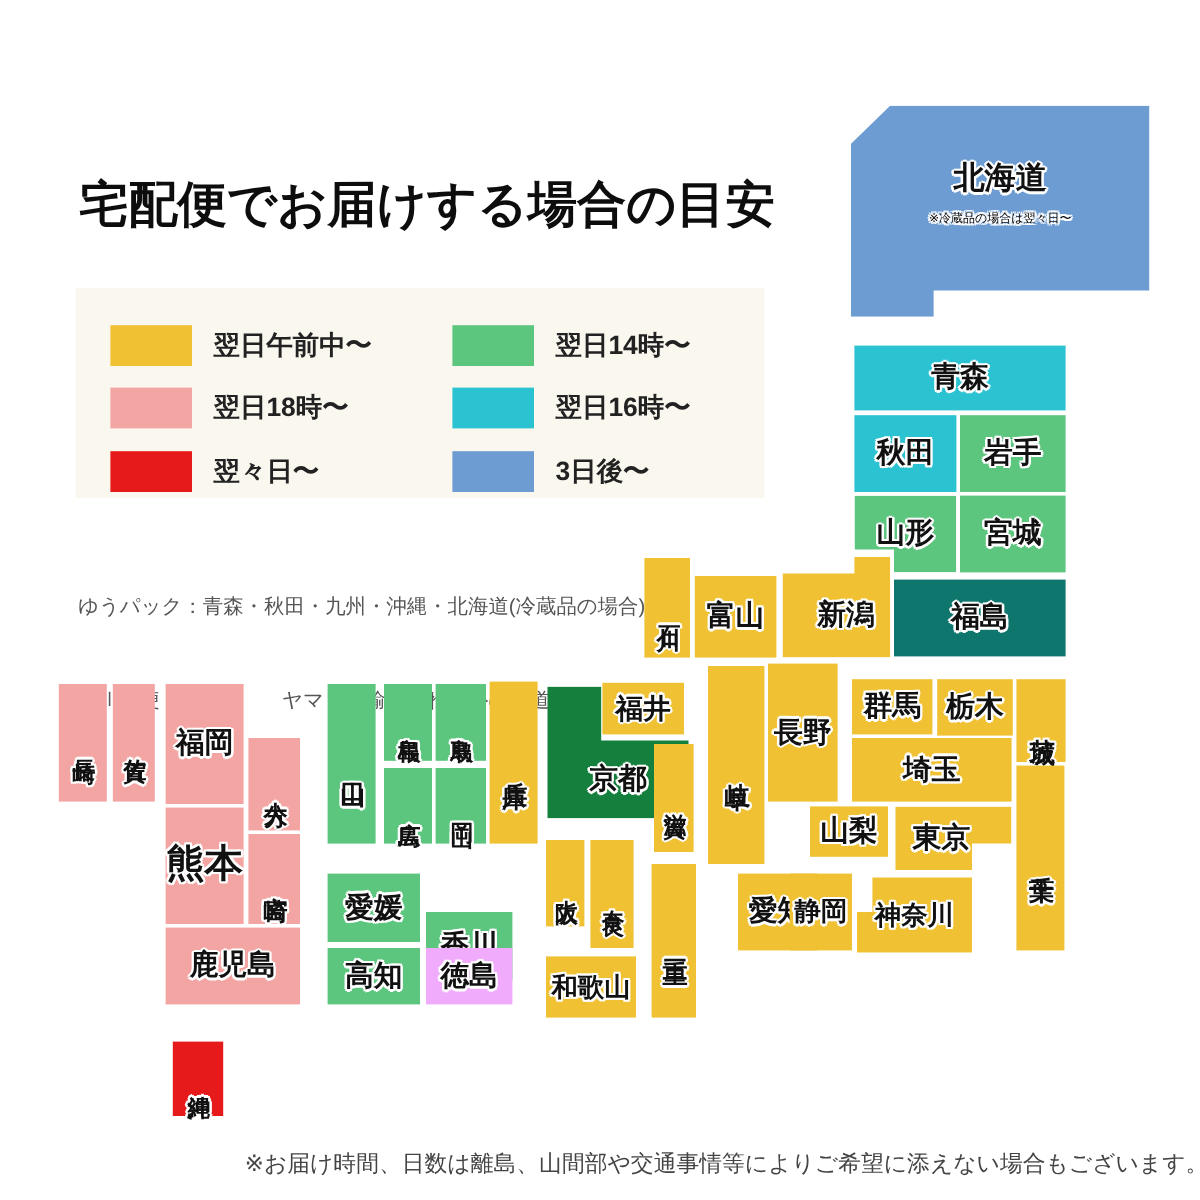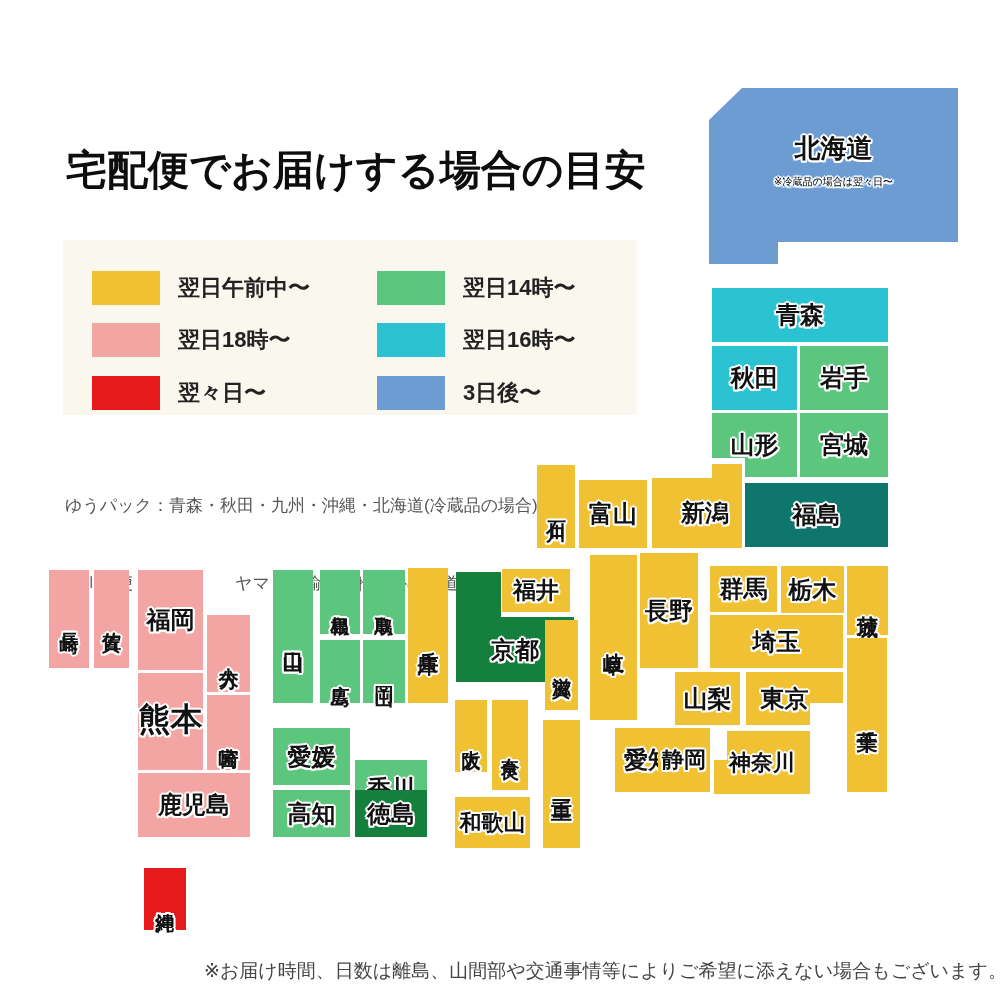--- a/index.html
+++ b/index.html
@@ -90,40 +90,40 @@
       <div class="block outline" style="left: 745px; top: 483px; width: 143px; height: 64px; background: #0f766e; font-size: 24px;">福島</div>
       <div class="block outline" style="left: 502px; top: 569px; width: 68px; height: 43px; background: rgb(240, 193, 51); font-size: 23px;">福井</div>
       <div class="block outline" style="left: 456px; top: 572px; width: 118px; height: 110px; background: #15803d; font-size: 24px; clip-path: polygon(0px 0px, 45px 0px, 45px 45px, 118px 45px, 118px 110px, 0px 110px); padding-top: 45px;">京都</div>
       <div class="block outline v" style="left: 545px; top: 620px; width: 33px; height: 90px; background: rgb(240, 193, 51); font-size: 19px;">滋賀</div>
       <div class="block outline v" style="left: 590px; top: 555px; width: 47px; height: 165px; background: rgb(240, 193, 51); font-size: 21px;">岐阜</div>
       <div class="block outline" style="left: 640px; top: 553px; width: 58px; height: 115px; background: rgb(240, 193, 51); font-size: 24px;">長野</div>
       <div class="block outline" style="left: 710px; top: 566px; width: 67px; height: 46px; background: rgb(240, 193, 51); font-size: 24px;">群馬</div>
       <div class="block outline" style="left: 781px; top: 566px; width: 63px; height: 47px; background: rgb(240, 193, 51); font-size: 24px; text-align: right;">栃木</div>
       <div class="block outline v" style="left: 847px; top: 566px; width: 41px; height: 69px; background: rgb(240, 193, 51); font-size: 21px;">茨城</div>
       <div class="block outline" style="left: 710px; top: 615px; width: 133px; height: 53px; background: rgb(240, 193, 51); font-size: 24px;">埼玉</div>
-      <div class="block outline" style="left: 675px; top: 672px; width: 65px; height: 53px; background: rgb(240, 193, 51); font-size: 24px;">山梨</div>
+      <div class="block outline" style="left: 675px; top: 672px; width: 65px; height: 42px; background: rgb(240, 193, 51); font-size: 24px;">山梨</div>
       <div class="block outline" style="left: 746px; top: 672px; width: 97px; height: 53px; background: rgb(240, 193, 51); font-size: 24px; clip-path: polygon(0px 0px, 97px 0px, 97px 31px, 64px 31px, 64px 53px, 0px 53px); padding-right: 20px;">東京</div>
       <div class="block outline v" style="left: 847px; top: 638px; width: 40px; height: 154px; background: rgb(240, 193, 51); font-size: 21px;">千葉</div>
       <div class="block outline" style="left: 714px; top: 731px; width: 96px; height: 63px; background: rgb(240, 193, 51); font-size: 22px; clip-path: polygon(13px 0px, 96px 0px, 96px 63px, 0px 63px, 0px 29px, 13px 29px);">神奈川</div>
       <div class="block outline v" style="left: 408px; top: 568px; width: 40px; height: 135px; background: rgb(240, 193, 51); font-size: 21px;">兵庫</div>
       <div class="block outline v" style="left: 455px; top: 700px; width: 32px; height: 72px; background: rgb(240, 193, 51); font-size: 19px;">大阪</div>
       <div class="block outline v" style="left: 492px; top: 700px; width: 36px; height: 90px; background: rgb(240, 193, 51); font-size: 19px;">奈良</div>
       <div class="block outline" style="left: 455px; top: 797px; width: 75px; height: 51px; background: rgb(240, 193, 51); font-size: 22px;">和歌山</div>
       <div class="block outline v" style="left: 543px; top: 720px; width: 37px; height: 128px; background: rgb(240, 193, 51); font-size: 21px;">三重</div>
       <div class="block outline" style="left: 587px; top: 728px; width: 66px; height: 64px; background: rgb(240, 193, 51); font-size: 24px; margin-left: 28px;">愛知</div>
       <div class="block outline" style="left: 658px; top: 728px; width: 52px; height: 64px; background: rgb(240, 193, 51); font-size: 22px;">静岡</div>
       <div class="block outline v" style="left: 273px; top: 570px; width: 40px; height: 133px; background: rgb(92, 197, 126); font-size: 21px;">山口</div>
       <div class="block outline v" style="left: 320px; top: 570px; width: 40px; height: 64px; background: rgb(92, 197, 126); font-size: 19px;">島根</div>
       <div class="block outline v" style="left: 363px; top: 570px; width: 42px; height: 64px; background: rgb(92, 197, 126); font-size: 19px;">鳥取</div>
       <div class="block outline v" style="left: 320px; top: 640px; width: 40px; height: 63px; background: rgb(92, 197, 126); font-size: 19px;">広島</div>
       <div class="block outline v" style="left: 363px; top: 640px; width: 42px; height: 63px; background: rgb(92, 197, 126); font-size: 19px;">岡山</div>
       <div class="block outline" style="left: 273px; top: 728px; width: 77px; height: 57px; background: rgb(92, 197, 126); font-size: 24px;">愛媛</div>
       <div class="block outline" style="left: 355px; top: 728px; width: 72px; height: 57px; background: rgb(92, 197, 126); font-size: 24px; margin-top: 32px;">香川</div>
       <div class="block outline" style="left: 273px; top: 790px; width: 77px; height: 47px; background: rgb(92, 197, 126); font-size: 24px;">高知</div>
-      <div class="block outline" style="left: 355px; top: 790px; width: 72px; height: 47px; background: #15803d; font-size: 24px;">徳島</div>
+      <div class="block outline" style="left: 355px; top: 790px; width: 72px; height: 47px; background: #f0abfc; font-size: 24px;">徳島</div>
       <div class="block outline v" style="left: 49px; top: 570px; width: 40px; height: 98px; background: rgb(242, 165, 162); font-size: 19px;">長崎</div>
       <div class="block outline v" style="left: 94px; top: 570px; width: 35px; height: 98px; background: rgb(242, 165, 162); font-size: 19px;">佐賀</div>
       <div class="block outline" style="left: 138px; top: 570px; width: 65px; height: 100px; background: rgb(242, 165, 162); font-size: 24px;">福岡</div>
       <div class="block outline v" style="left: 207px; top: 615px; width: 43px; height: 77px; background: rgb(242, 165, 162); font-size: 20px;">大分</div>
       <div class="block outline" style="left: 138px; top: 673px; width: 65px; height: 97px; background: rgb(242, 165, 162); font-size: 32px; font-family: Liberation Mono, monospace;">熊本</div>
       <div class="block outline v" style="left: 207px; top: 695px; width: 43px; height: 75px; background: rgb(242, 165, 162); font-size: 20px;">宮崎</div>
       <div class="block outline" style="left: 138px; top: 773px; width: 112px; height: 64px; background: rgb(242, 165, 162); font-size: 24px;">鹿児島</div>
       <div class="block outline v" style="left: 144px; top: 868px; width: 42px; height: 62px; background: rgb(230, 26, 26); font-size: 19px;">沖縄</div>
     </div>
 

